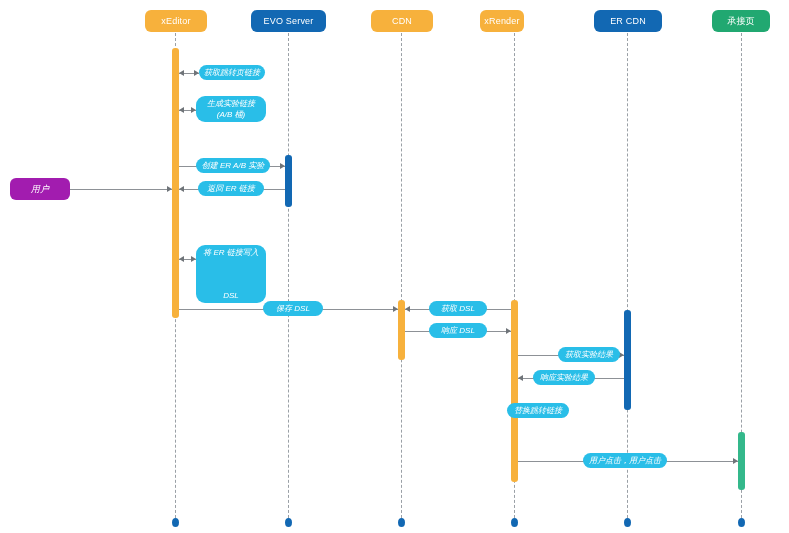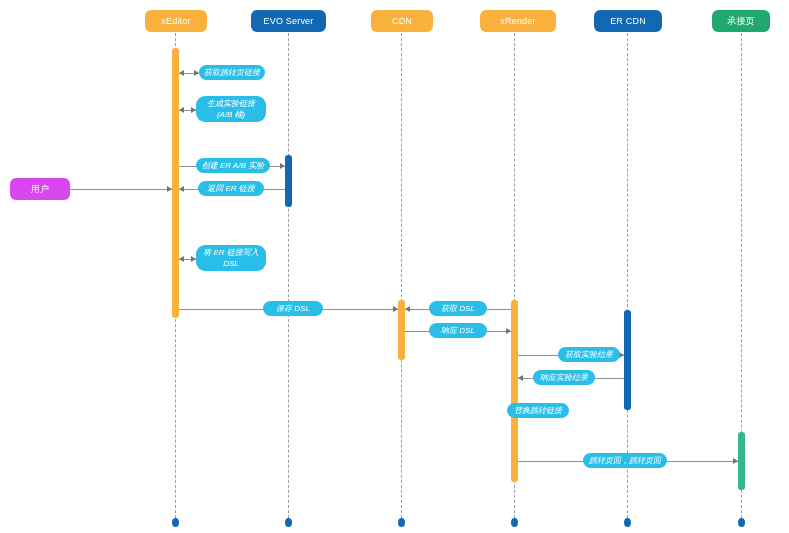--- a/index.html
+++ b/index.html
@@ -22,21 +22,21 @@
     color:#ffffff;
     font-size:9px;
     letter-spacing:.2px;
     white-space:nowrap;
     box-sizing:border-box;
     padding:0 8px;
   }
   .actor-orange{background:#f7b13c;text-align:right;}
   .actor-blue{background:#1268b3;}
   .actor-green{background:#21a871;}
-  .actor-navy{background:#d946ef;}
+  .actor-navy{background:#a21caf;font-style:italic;}
 
   
   .lifeline{
     position:absolute;
     width:0;
     border-left:1px dashed #9aa0a6;
   }
   .lifeline-dot{
     position:absolute;
     width:7px;height:9px;
@@ -110,21 +110,21 @@
     <div class="activation act-green" style="left: 738px; top: 432px; height: 58px;"></div>
     <div class="actor-box actor-orange" style="left: 145px; top: 10px; width: 62px;">
       <span>xEditor</span>
     </div>
     <div class="actor-box actor-blue" style="left: 251px; top: 10px; width: 75px;">
       <span>EVO Server</span>
     </div>
     <div class="actor-box actor-orange" style="left: 371px; top: 10px; width: 62px;">
       <span>CDN</span>
     </div>
-    <div class="actor-box actor-orange" style="left: 480px; top: 10px; width: 76px;">
+    <div class="actor-box actor-orange" style="left: 480px; top: 10px; width: 44px;">
       <span>xRender</span>
     </div>
     <div class="actor-box actor-blue" style="left: 594px; top: 10px; width: 68px;">
       <span>ER CDN</span>
     </div>
     <div class="actor-box actor-green" style="left: 712px; top: 10px; width: 58px;">
       <span>承接页</span>
     </div>
     <div class="actor-box actor-navy" style="left: 10px; top: 178px; width: 60px; height: 22px;">
       <span>用户</span>
@@ -150,21 +150,21 @@
       <span>创建 ER A/B 实验</span>
     </div>
     <div class="msg-line" style="left: 179px; top: 189px; width: 106px;"></div>
     <div class="arrow arrow-left" style="left: 179px; top: 186px;"></div>
     <div class="msg-label" style="left: 198px; width: 66px; top: 181px;">
       <span>返回 ER 链接</span>
     </div>
     <div class="msg-line" style="left: 179px; top: 259px; width: 17px;"></div>
     <div class="arrow arrow-right" style="left: 191px; top: 256px;"></div>
     <div class="arrow arrow-left" style="left: 179px; top: 256px;"></div>
-    <div class="msg-label" style="left: 196px; width: 70px; top: 245px;">
+    <div class="msg-label" style="left: 196px; width: 70px; top: 245px; gap: 32px;">
       <span>将 ER 链接写入</span>
       <span>DSL</span>
     </div>
     <div class="msg-line" style="left: 179px; top: 309px; width: 219px;"></div>
     <div class="arrow arrow-right" style="left: 393px; top: 306px;"></div>
     <div class="msg-label" style="left: 263px; width: 60px; top: 301px;">
       <span>保存 DSL</span>
     </div>
     <div class="msg-line" style="left: 405px; top: 309px; width: 106px;"></div>
     <div class="arrow arrow-left" style="left: 405px; top: 306px;"></div>
@@ -187,15 +187,15 @@
       <span>响应实验结果</span>
     </div>
     <div class="msg-line" style="left: 518px; top: 411px; width: 17px;"></div>
     <div class="arrow arrow-right" style="left: 530px; top: 408px;"></div>
     <div class="msg-label" style="left: 507px; width: 62px; top: 403px;">
       <span>替换跳转链接</span>
     </div>
     <div class="msg-line" style="left: 518px; top: 461px; width: 220px;"></div>
     <div class="arrow arrow-right" style="left: 733px; top: 458px;"></div>
     <div class="msg-label" style="left: 583px; width: 84px; top: 453px;">
-      <span>跳转页面，跳转页面</span>
+      <span>用户点击，用户点击</span>
     </div>
   </div>
 
 </body></html>

